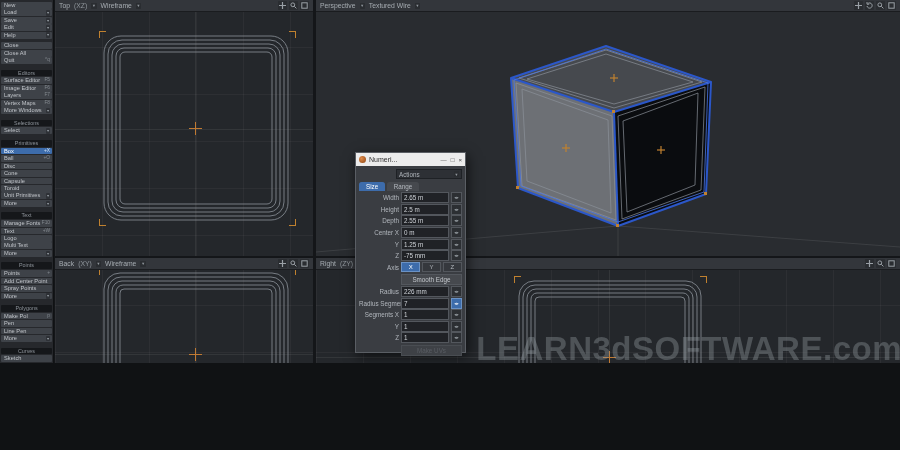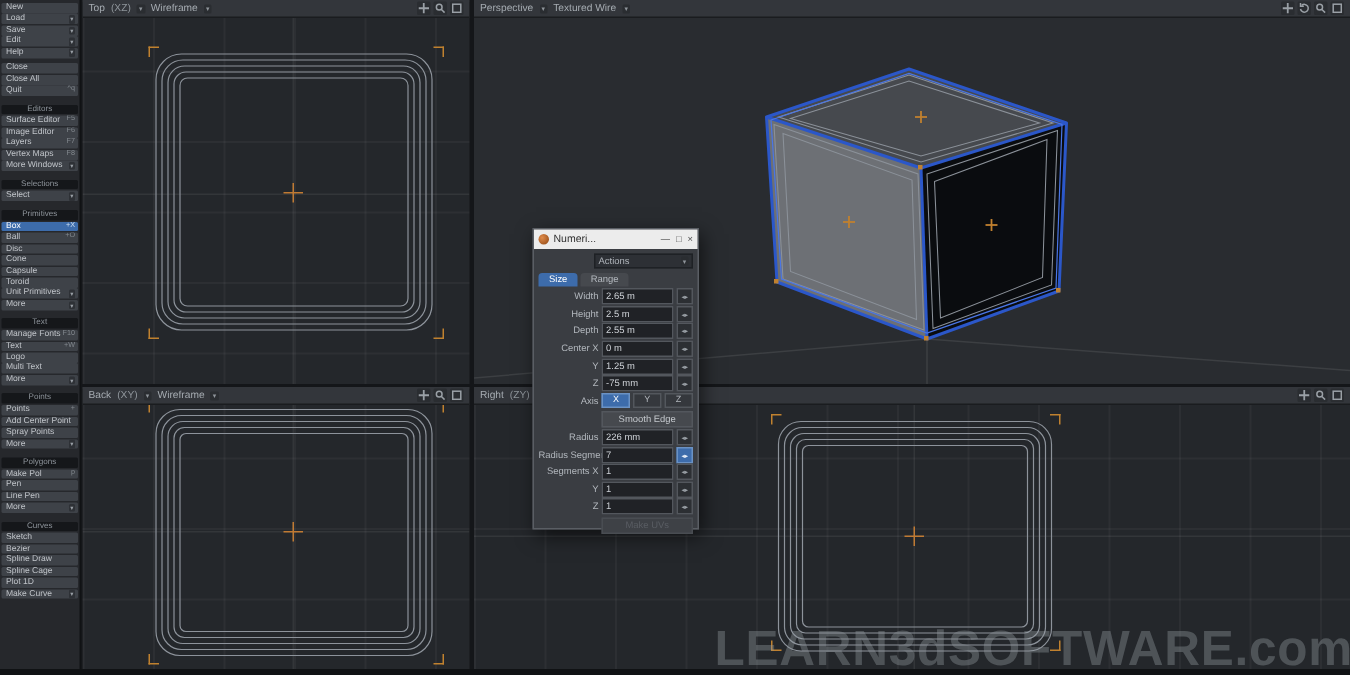--- a/index.html
+++ b/index.html
@@ -1,16 +1,16 @@
 <!DOCTYPE html>
 <html><head>
 <meta charset="utf-8">
 <style>
   html,body{margin:0;padding:0;background:#101214;}
-  #app{position:relative;width:900px;height:446px;background:#141619;overflow:hidden;
+  #app{position:relative;width:900px;height:363px;background:#141619;overflow:hidden;
        font-family:"Liberation Sans",sans-serif;-webkit-font-smoothing:antialiased;}
 
   
   #sidebar{position:absolute;left:0;top:0;width:54px;height:450px;background:#26282c;
            border-right:1px solid #101214;box-sizing:border-box;padding:2px 1px 0 1px;}
   .sb-item{position:relative;height:6.6px;margin-bottom:0.9px;background:#3e4248;color:#c0c4c9;
            font-size:5.7px;line-height:6.6px;padding:0 2px 0 3px;border-radius:1px;
            display:flex;align-items:center;white-space:nowrap;overflow:hidden;}
   .sb-item.active{background:#3d6cab;color:#ffffff;}
   .sb-sc{margin-left:auto;font-size:4.8px;color:#83898f;}

